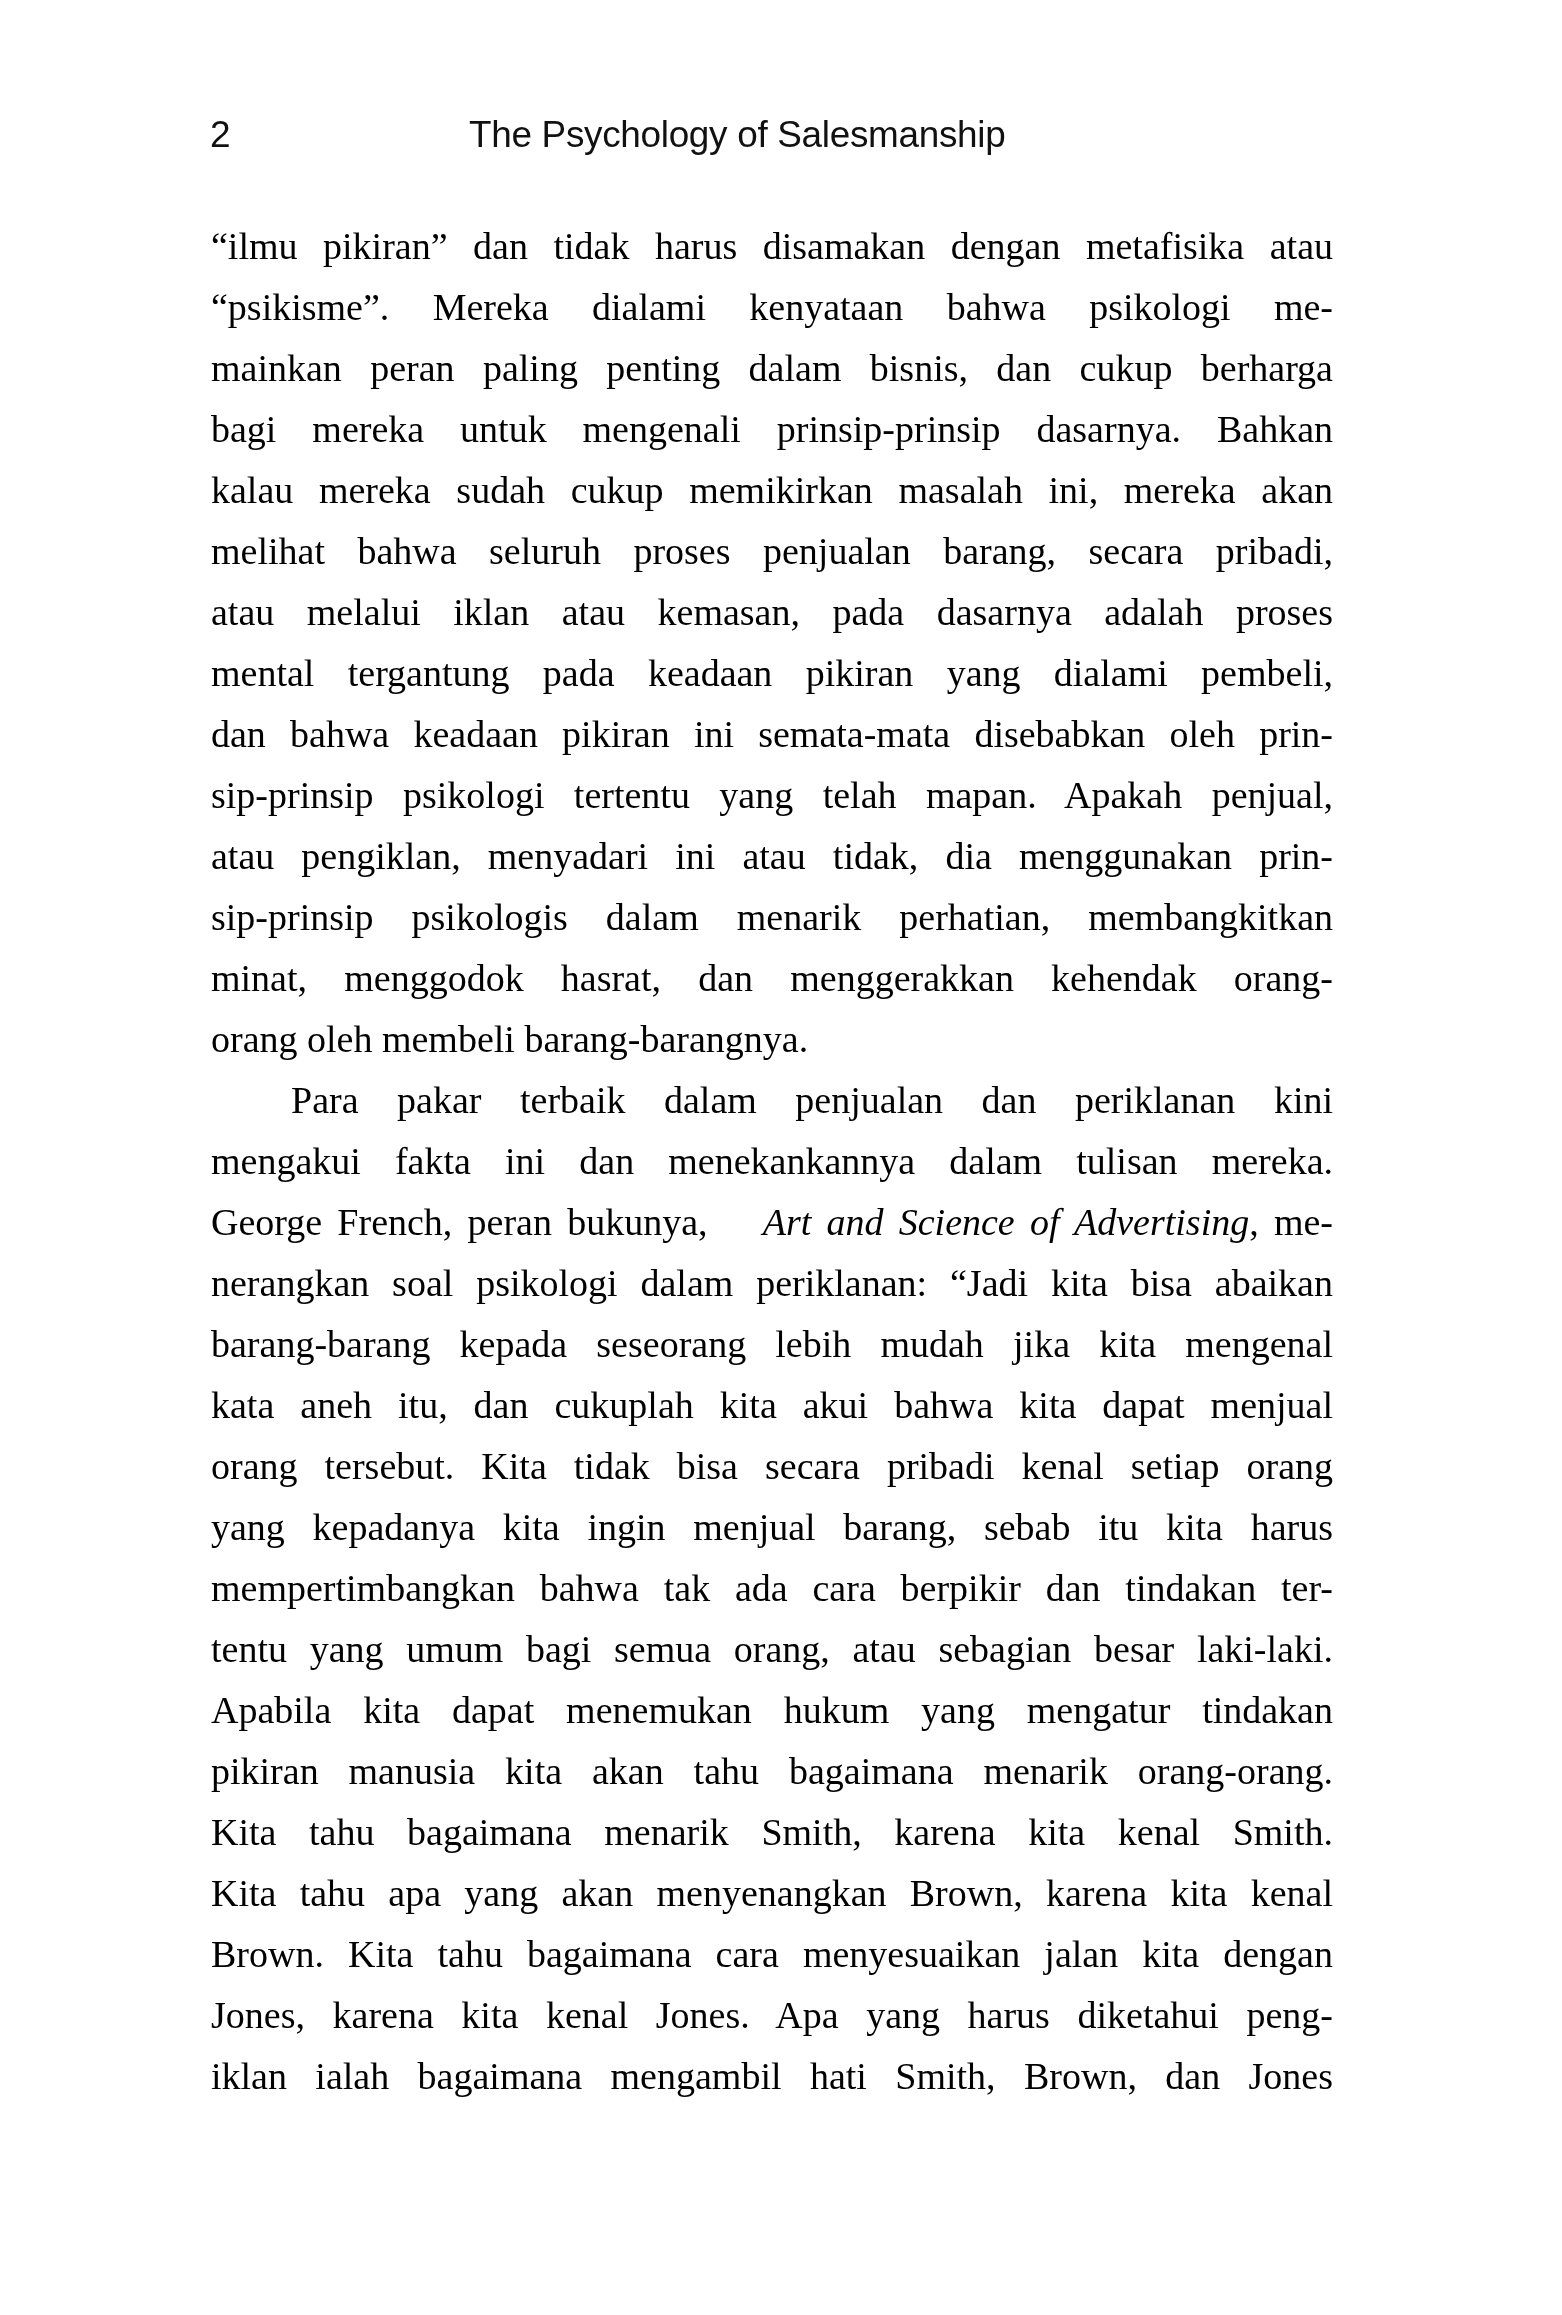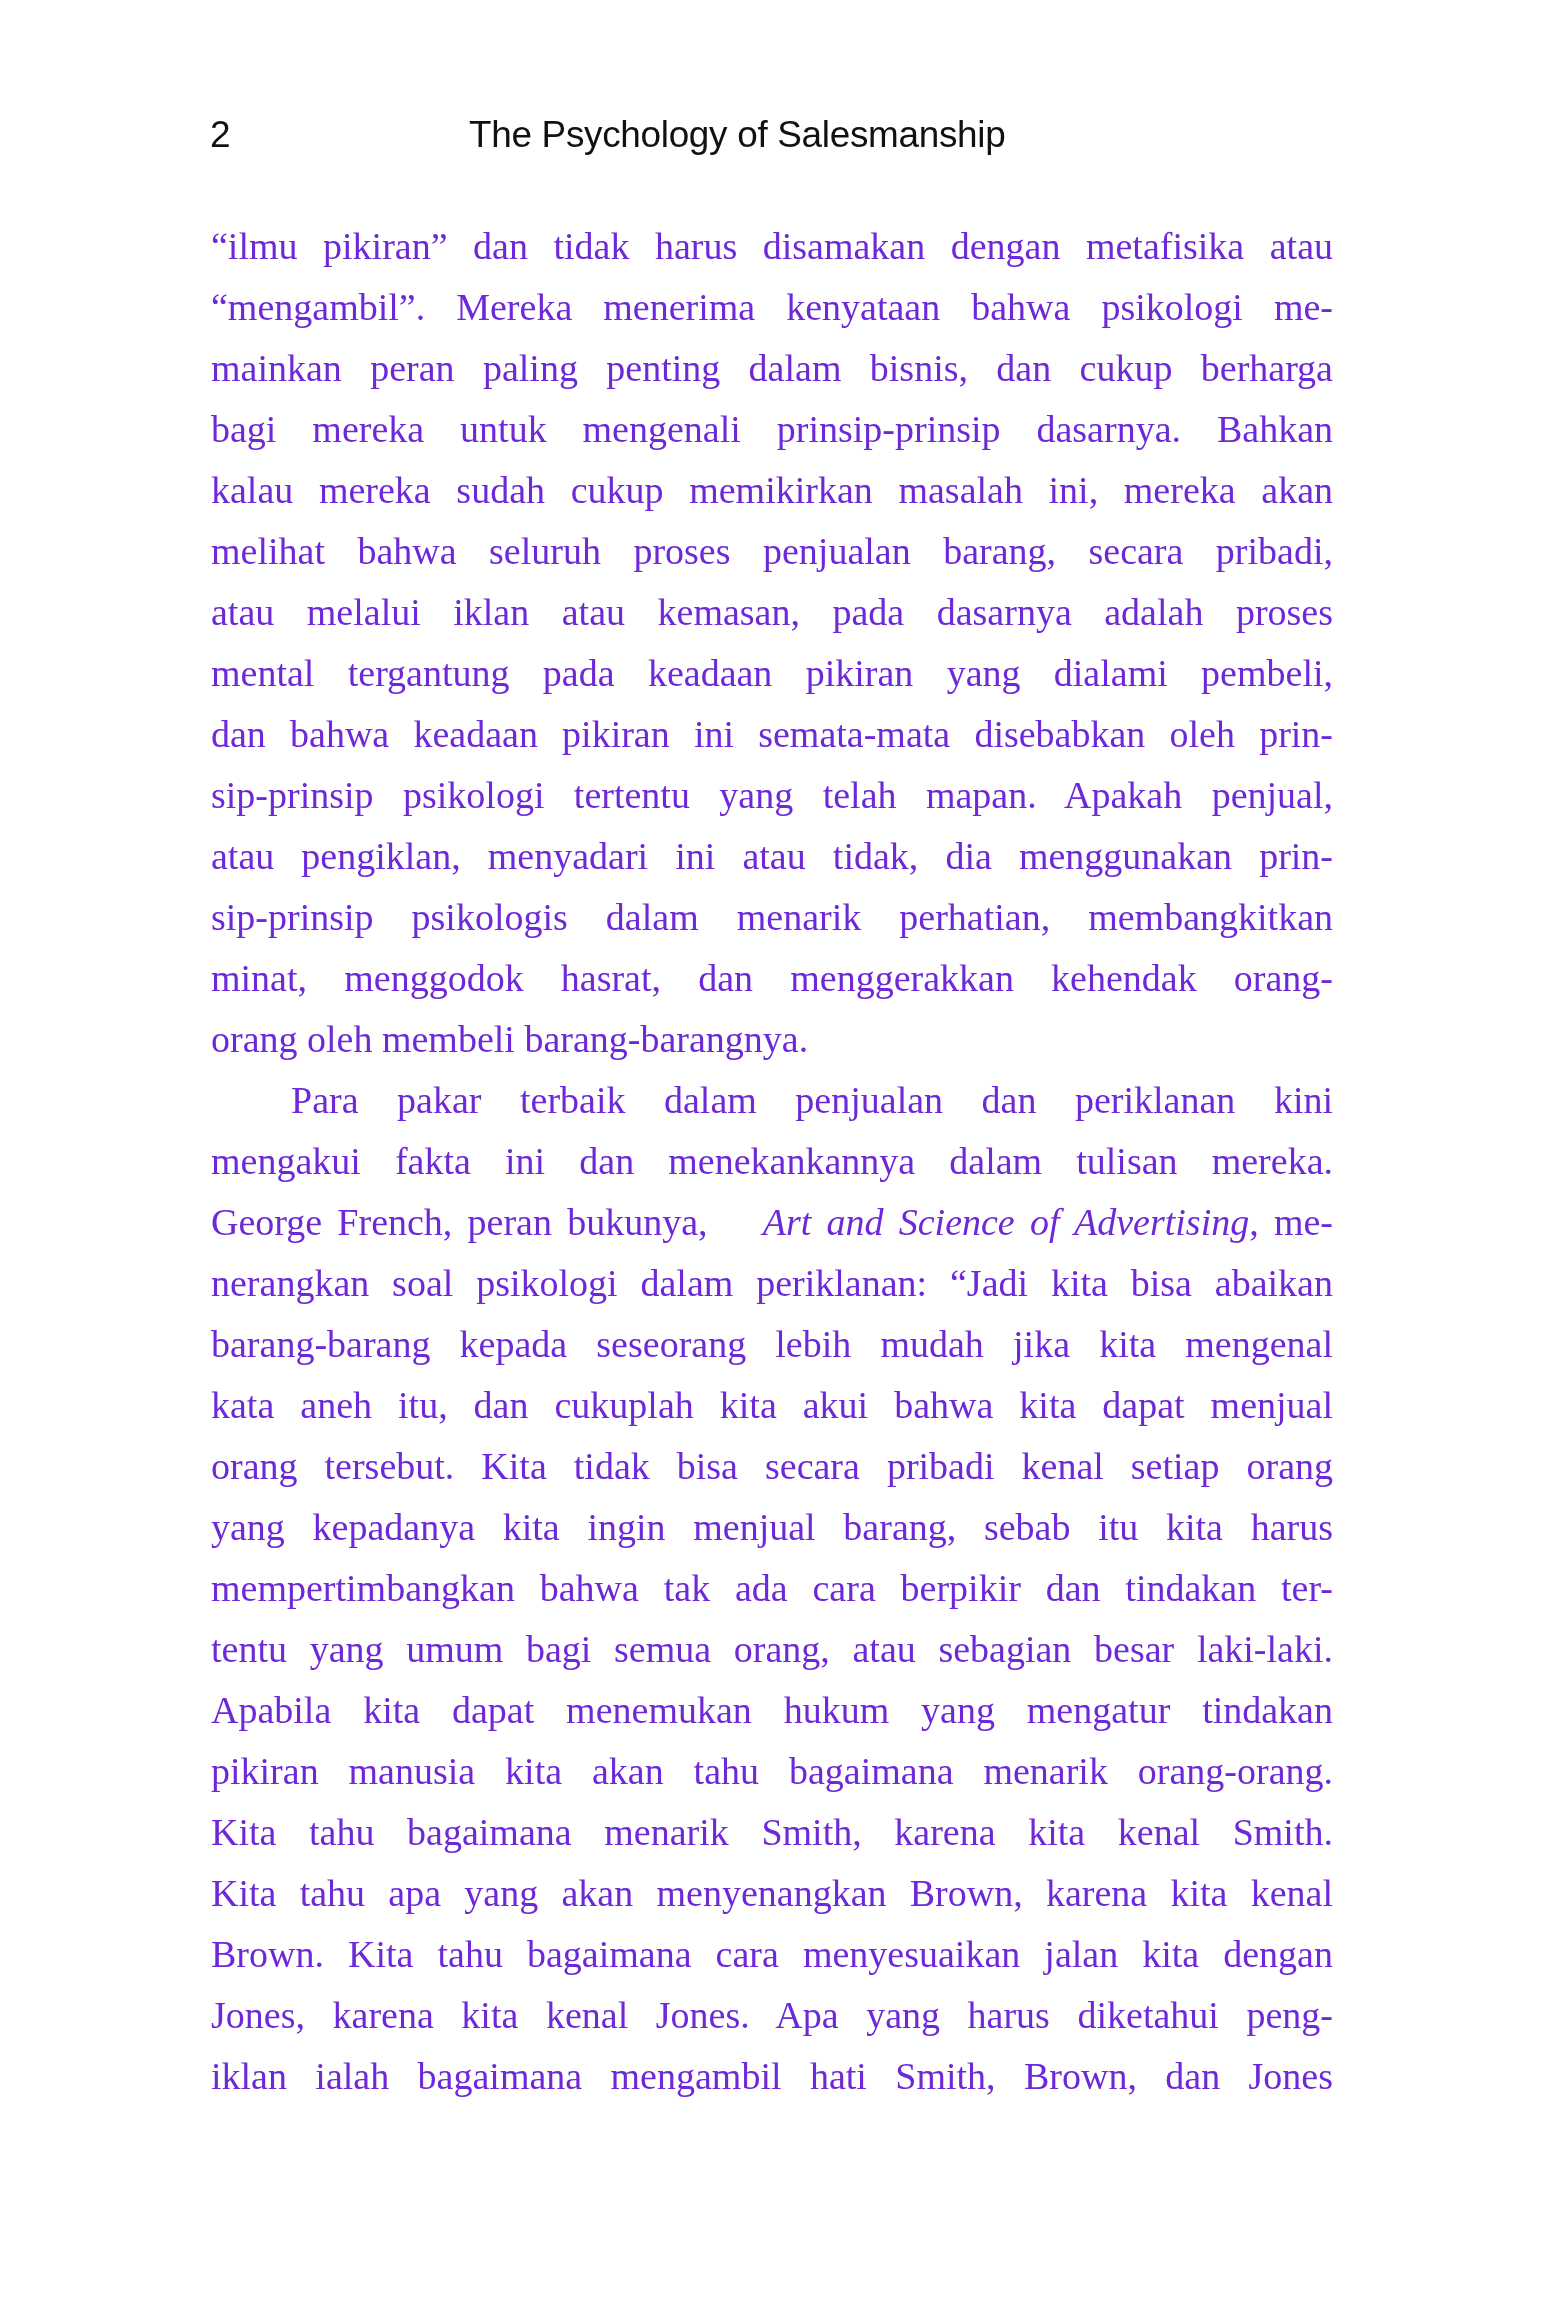--- a/index.html
+++ b/index.html
@@ -41,21 +41,21 @@
     white-space: nowrap;
     transform-origin: left center;
   }
   .body-text {
     position: absolute;
     left: 211px;
     top: 216px;
     width: 1122px;
     font-family: "Liberation Serif", serif;
     font-size: 38px;
-    color: #6d28d9;
+    color: #000000;
   }
   .line {
     display: block;
     height: 61px;
     line-height: 61px;
     white-space: nowrap;
     text-align: justify;
     text-align-last: justify;
     overflow: visible;
   }
@@ -75,21 +75,21 @@
 
 <header class="running-head">
   <span class="page-number">2</span>
   <span class="book-title" style="transform: scaleX(0.996805);">The Psychology of Salesmanship</span>
 </header>
 
 <main class="body-text">
   <div id="paragraphs">
       <div class="paragraph">
         <span class="line"><span>“ilmu pikiran” dan tidak harus disamakan dengan metafisika atau</span></span>
-        <span class="line"><span>“mengambil”. Mereka menerima kenyataan bahwa psikologi me-</span></span>
+        <span class="line"><span>“psikisme”. Mereka dialami kenyataan bahwa psikologi me-</span></span>
         <span class="line"><span>mainkan peran paling penting dalam bisnis, dan cukup berharga</span></span>
         <span class="line"><span>bagi mereka untuk mengenali prinsip-prinsip dasarnya. Bahkan</span></span>
         <span class="line"><span>kalau mereka sudah cukup memikirkan masalah ini, mereka akan</span></span>
         <span class="line"><span>melihat bahwa seluruh proses penjualan barang, secara pribadi,</span></span>
         <span class="line"><span>atau melalui iklan atau kemasan, pada dasarnya adalah proses</span></span>
         <span class="line"><span>mental tergantung pada keadaan pikiran yang dialami pembeli,</span></span>
         <span class="line"><span>dan bahwa keadaan pikiran ini semata-mata disebabkan oleh prin-</span></span>
         <span class="line"><span>sip-prinsip psikologi tertentu yang telah mapan. Apakah penjual,</span></span>
         <span class="line"><span>atau pengiklan, menyadari ini atau tidak, dia menggunakan prin-</span></span>
         <span class="line"><span>sip-prinsip psikologis dalam menarik perhatian, membangkitkan</span></span>

